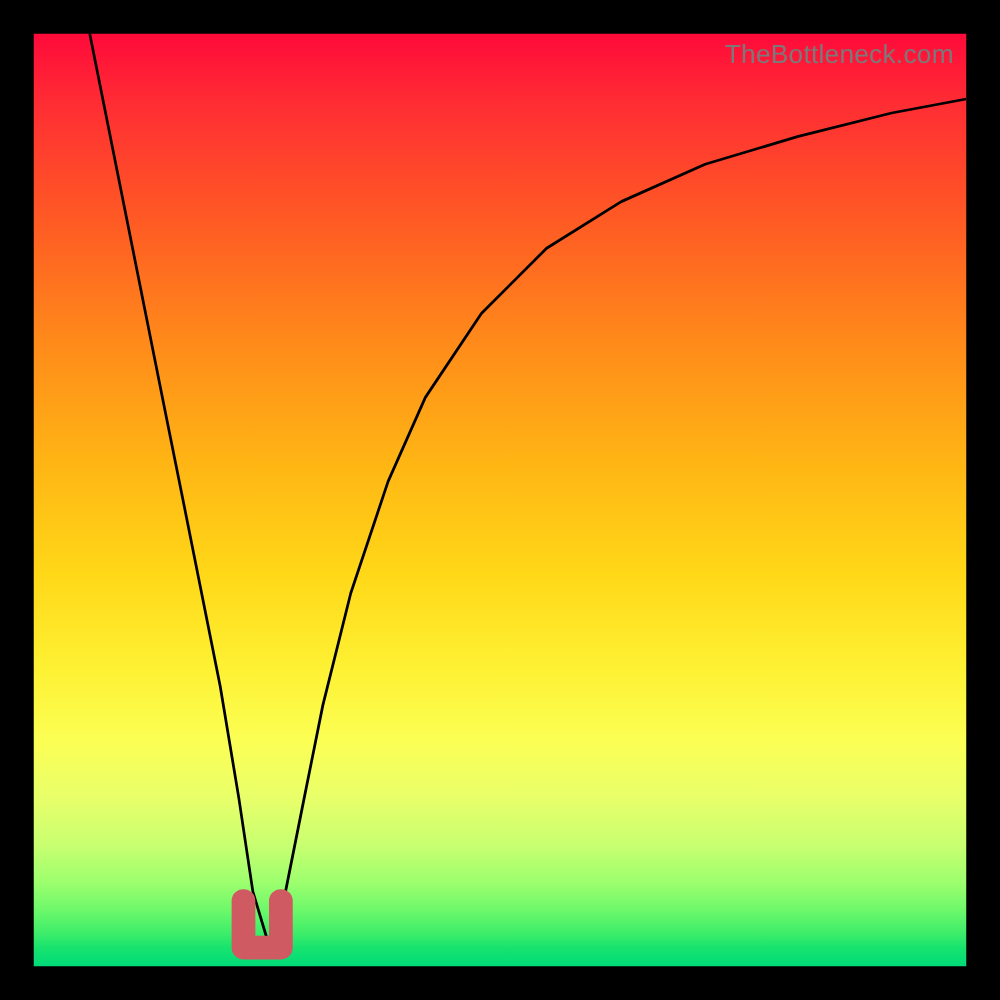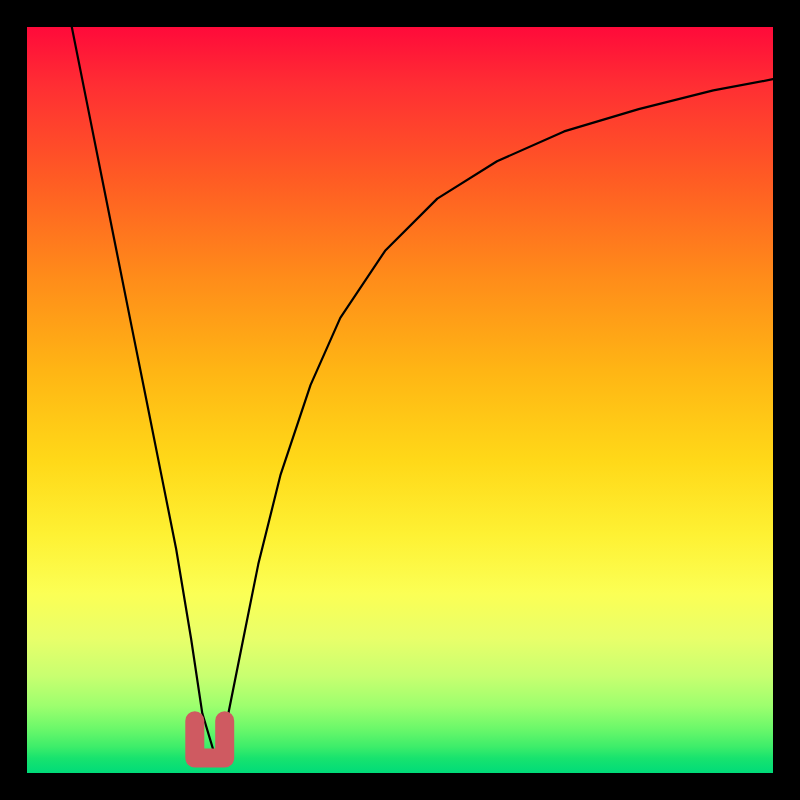--- a/index.html
+++ b/index.html
@@ -75,19 +75,20 @@
     stroke-width: 19;
     stroke-linecap: round;
     stroke-linejoin: round;
   }
 </style>
 </head>
 <body>
 
 <div class="frame">
   <div class="plot-area">
+    <div class="watermark">TheBottleneck.com</div>
 
     <svg class="overlay" viewBox="0 0 746 746" preserveAspectRatio="none">
       <path id="curve-path" class="curve" d="M 44.8 0.0 L 59.7 74.6 L 74.6 149.2 L 89.5 223.8 L 104.4 298.4 L 119.4 373.0 L 134.3 447.6 L 149.2 522.2 L 164.1 611.7 L 175.3 686.3 L 186.5 723.6 L 194.0 723.6 L 201.4 686.3 L 216.3 611.7 L 231.3 537.1 L 253.6 447.6 L 283.5 358.1 L 313.3 290.9 L 358.1 223.8 L 410.3 171.6 L 470.0 134.3 L 537.1 104.4 L 611.7 82.1 L 686.3 63.4 L 746.0 52.2"></path>
       <path id="marker-path" class="marker" d="M 167.8 693.8 L 167.8 731.1 L 197.7 731.1 L 197.7 693.8"></path>
     </svg>
   </div>
 </div>
 
 </body></html>

